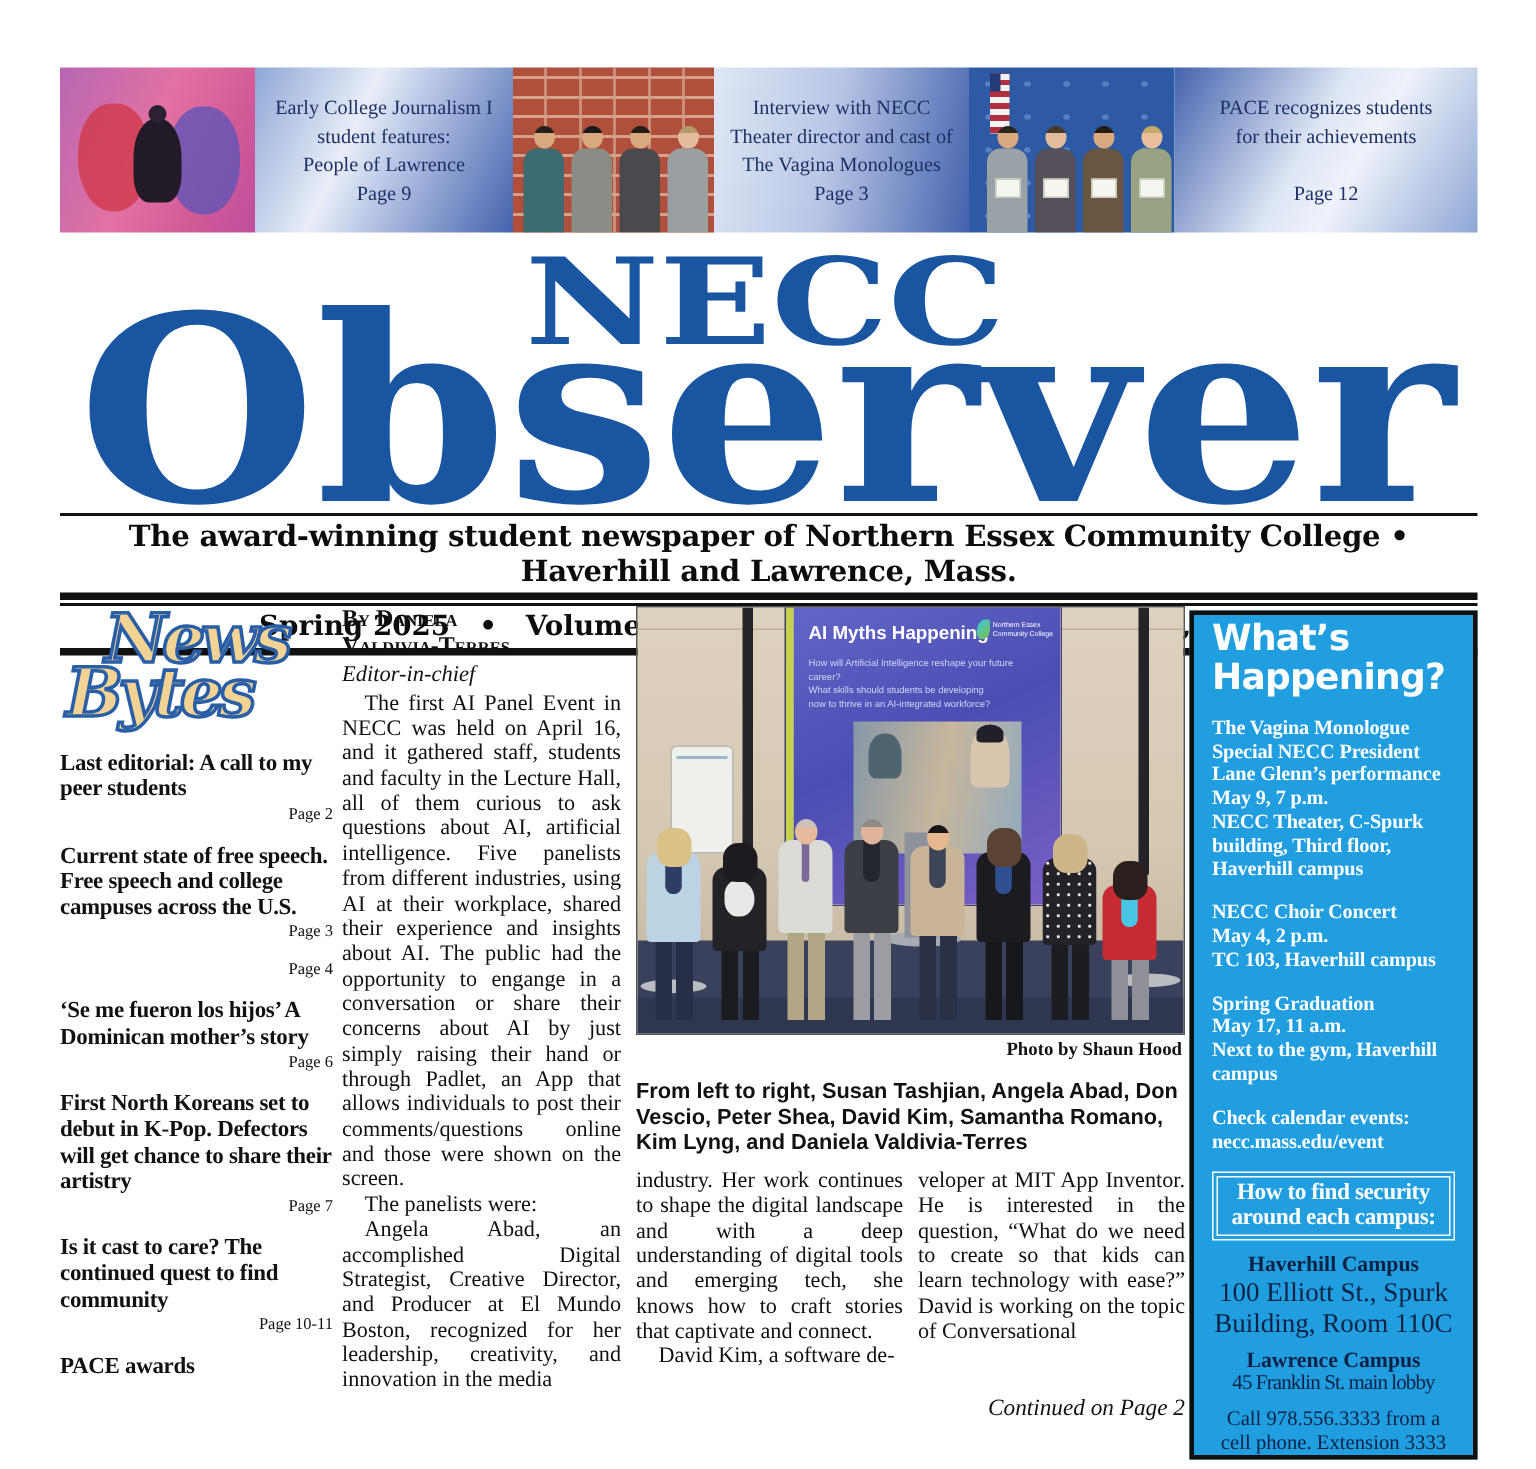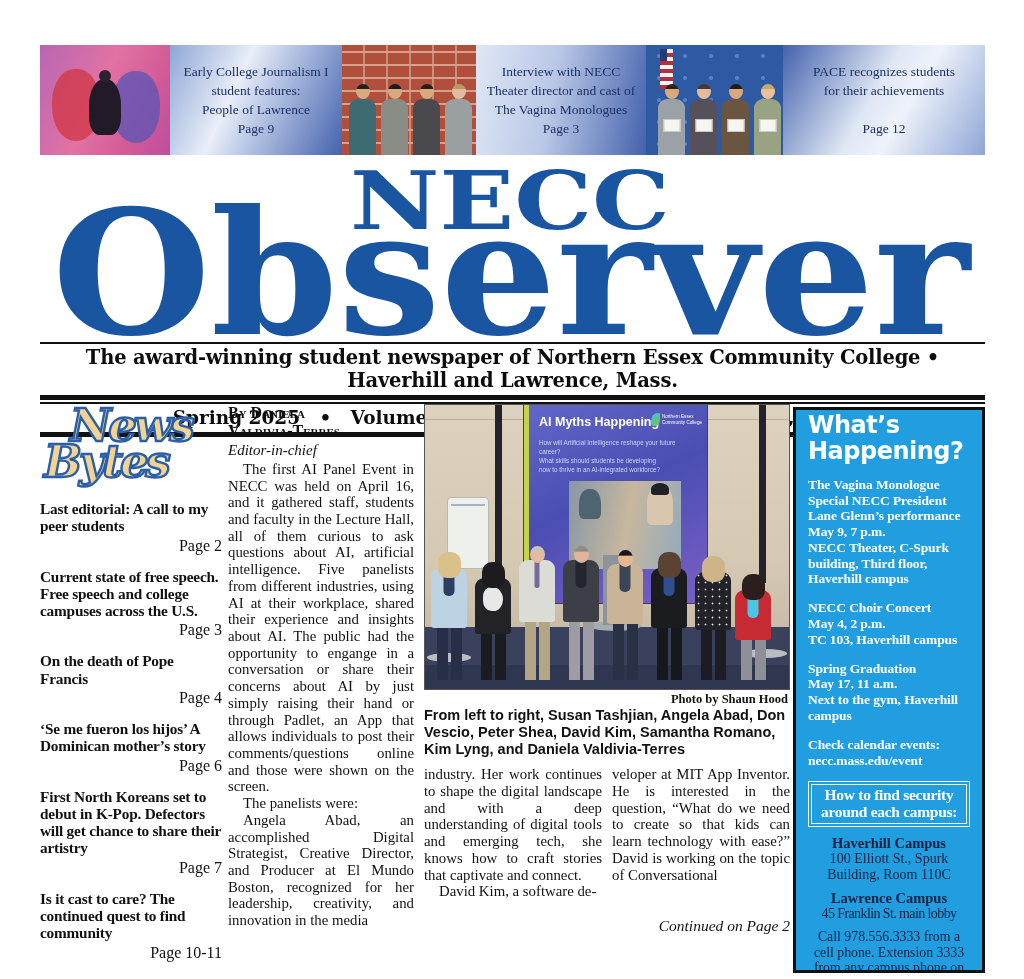--- a/index.html
+++ b/index.html
@@ -58,38 +58,38 @@
 
   
   .sidebar{position:absolute;left:0;top:2px;width:182px;}
   .nb-logo{margin:2px 0 20px 0;}
   .nb-line{font-family:"DejaVu Serif",serif;font-style:italic;font-weight:bold;font-size:45px;
            line-height:0.8;color:#f2d394;-webkit-text-stroke:2.4px #2a5fa8;letter-spacing:-3px;}
   .nb-news{margin-left:30px;}
   .nb-bytes{margin-left:4px;}
   .nb-item{margin-bottom:13px;}
   .nb-title{font-weight:bold;font-size:15.3px;line-height:1.13;letter-spacing:-0.2px;}
-  .nb-page{text-align:right;font-size:16px;margin-top:2px;}
+  .nb-page{text-align:right;font-size:11px;margin-top:2px;}
 
   
   .main{position:absolute;left:188px;top:0;width:562px;}
   .headline{font-weight:bold;font-size:45px;line-height:1.0;letter-spacing:-1px;margin:0 0 8px 0;}
   .article-row{display:flex;gap:10px;}
   .col1{width:186px;}
   .byline{font-weight:bold;font-size:16px;font-variant:small-caps;line-height:1.15;white-space:pre-line;}
   .role{font-style:italic;font-size:15px;margin:1px 0 2px;}
   .bodytext p{margin:0;font-size:14.8px;line-height:1.13;text-align:justify;text-indent:15px;}
   .right-part{width:366px;}
   .subcols{display:flex;gap:10px;}
   .subcol{width:178px;}
   .subcol p{margin:0;font-size:14.8px;line-height:1.13;text-align:justify;}
   .subcol p.indent{text-indent:15px;}
   .credit{font-weight:bold;font-size:12.5px;text-align:right;margin:2px 2px 0 0;}
   .caption{font-family:"Liberation Sans",sans-serif;font-weight:bold;font-size:14.5px;
-           line-height:1.18;margin:0 0 8px 0;}
+           line-height:1.18;margin:13px 0 8px 0;}
   .continued{font-style:italic;font-size:15.5px;text-align:right;margin-top:34px;}
 
   
   .photo{position:relative;width:364px;height:284px;border:1px solid #555;overflow:hidden;
          background:linear-gradient(180deg,#ddd2bf 0%,#d6c9b3 55%,#cabda7 78%);}
   .wall-line{position:absolute;left:0;top:14px;width:100%;height:1px;background:#bdb09a;}
   .floor{position:absolute;left:0;bottom:0;width:100%;height:62px;background:#39415c;}
   .floor::after{content:"";position:absolute;left:0;bottom:0;width:100%;height:24px;background:#2e3650;}
   .pole{position:absolute;top:0;width:7px;height:178px;background:#23232a;}
   .pole.l{left:70px;} .pole.r{left:334px;}
@@ -150,21 +150,21 @@
   .rightbox{position:absolute;left:753px;top:3px;width:192px;height:566px;box-sizing:border-box;
             background:#219ee0;border:3px solid #101010;padding:2px 12px 10px;overflow:hidden;}
   .wh-heading{font-family:"DejaVu Sans",sans-serif;font-weight:bold;font-size:24px;line-height:1.1;
             color:#fff;margin-bottom:12px;letter-spacing:-0.5px;}
   .event{color:#fff;font-weight:bold;font-size:13.5px;line-height:1.17;white-space:pre-line;
             margin-bottom:13px;letter-spacing:-0.1px;}
   .sec-box{border:4px double #fff;padding:2px 3px;margin:2px 0 8px;color:#fff;font-weight:bold;
             font-size:15.5px;line-height:1.08;text-align:center;letter-spacing:-0.3px;}
   .campus{color:#0d2142;text-align:center;}
   .campus-name{font-weight:bold;font-size:14.5px;line-height:1.15;}
-  .campus-addr{font-size:14px;line-height:1.12;margin-bottom:7px;}
+  .campus-addr{font-size:18px;line-height:1.12;margin-bottom:7px;}
   .addr-cond{letter-spacing:-0.6px;font-size:14px;}
   .phone{color:#0d2142;text-align:center;font-size:13.8px;line-height:1.13;margin-top:6px;}
 </style>
 </head>
 <body>
 
 <div class="page">
 
   <div class="promo-strip">
     <div class="promo-cell ph1">
@@ -225,21 +225,20 @@
       </div>
       <div class="nb-item">
         <div class="nb-title">Last editorial: A call to my peer students</div>
         <div class="nb-page">Page 2</div>
       </div>
       <div class="nb-item">
         <div class="nb-title">Current state of free speech. Free speech and college campuses across the U.S.</div>
         <div class="nb-page">Page 3</div>
       </div>
       <div class="nb-item">
-        <div class="nb-title">On the death of Pope Francis</div>
         <div class="nb-page">Page 4</div>
       </div>
       <div class="nb-item">
         <div class="nb-title">‘Se me fueron los hijos’ A Dominican mother’s story</div>
         <div class="nb-page">Page 6</div>
       </div>
       <div class="nb-item">
         <div class="nb-title">First North Koreans set to debut in K-Pop. Defectors will get chance to share their artistry</div>
         <div class="nb-page">Page 7</div>
       </div>

